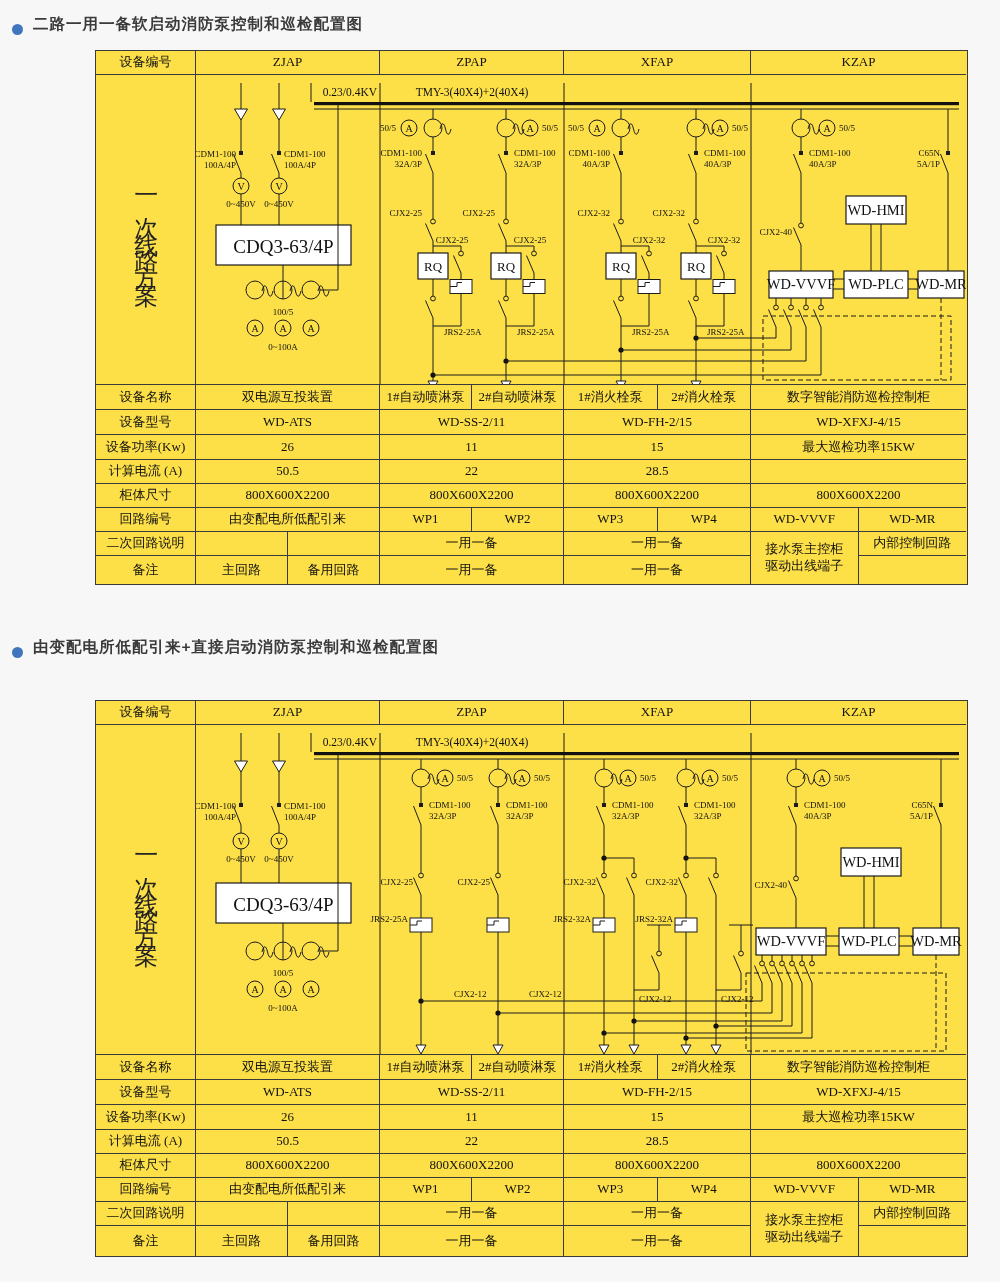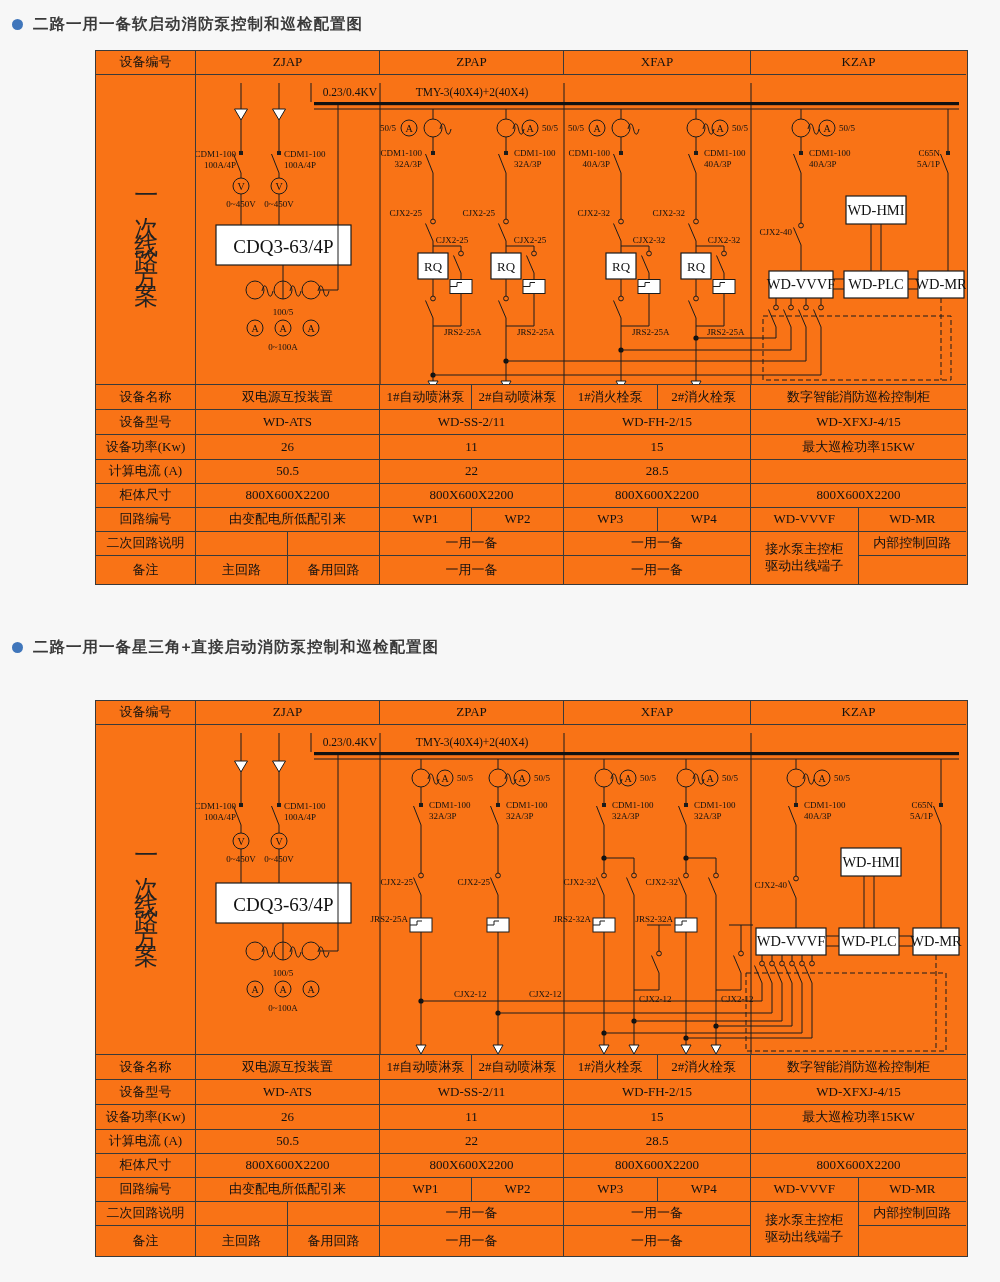--- a/index.html
+++ b/index.html
@@ -1,20 +1,20 @@
 <!DOCTYPE html>
 <html><head>
 <meta charset="utf-8">
 <style>
   html,body{margin:0;padding:0;background:#f7f7f7;}
   .page{width:1000px;padding:14px 0 10px 0;font-family:"Liberation Serif","DejaVu Serif",serif;}
-  .title-row{display:flex;align-items:center;margin:0 0 15px 12px;}
+  .title-row{display:flex;align-items:flex-end;margin:0 0 15px 12px;}
   .bullet{width:11px;height:11px;border-radius:50%;background:#4076bb;margin-right:10px;flex:0 0 auto;}
   .title{font-size:15.5px;font-weight:600;color:#3a3a3a;letter-spacing:1px;font-family:"Liberation Sans",sans-serif;}
-  .tbl{display:grid;grid-template-columns:100px 92px 92px 92px 92px 93.5px 93.5px 107.5px 107.5px;border:1px solid #3a3a3a;background:#f97316;width:871px;margin-left:95px;}
+  .tbl{display:grid;grid-template-columns:100px 92px 92px 92px 92px 93.5px 93.5px 107.5px 107.5px;border:1px solid #3a3a3a;background:#fde047;width:871px;margin-left:95px;}
   .tbl1{grid-template-rows:24px 310px 25px 25px 25px 24px 24px 24px 24px 28px;}
   .tbl2{grid-template-rows:24px 330px 25px 25px 25px 24px 24px 24px 24px 30px;}
   .c{border-right:1px solid #3a3a3a;border-bottom:1px solid #3a3a3a;display:flex;align-items:center;justify-content:center;font-size:13px;color:#111;overflow:hidden;text-align:center;line-height:1.15;}
   .lr{border-right:none}
   .lb{border-bottom:none}
   .s2{grid-column:span 2}
   .s8{grid-column:span 8}
   .rs2{grid-row:span 2;flex-direction:column;line-height:1.3;}
   .schemecell{padding:0;}
   .scheme{writing-mode:vertical-rl;text-orientation:upright;letter-spacing:16px;font-size:24px;color:#222;}
@@ -375,21 +375,21 @@
       <div class="c lb">备用回路</div>
       <div class="c s2 lb">一用一备</div>
       <div class="c s2 lb">一用一备</div>
       <div class="c lr lb"></div>
     </div>
   </div>
 
   <div class="section sec2">
     <div class="title-row">
       <span class="bullet"></span>
-      <span class="title">二路一用一备星三角+直接启动消防泵控制和巡检配置图</span>
+      <span class="title">由变配电所低配引来+直接启动消防泵控制和巡检配置图</span>
     </div>
 
     <div class="tbl tbl2">
       <div class="c">设备编号</div>
       <div class="c s2">ZJAP</div>
       <div class="c s2">ZPAP</div>
       <div class="c s2">XFAP</div>
       <div class="c s2 lr">KZAP</div>
 
       <div class="c schemecell">

